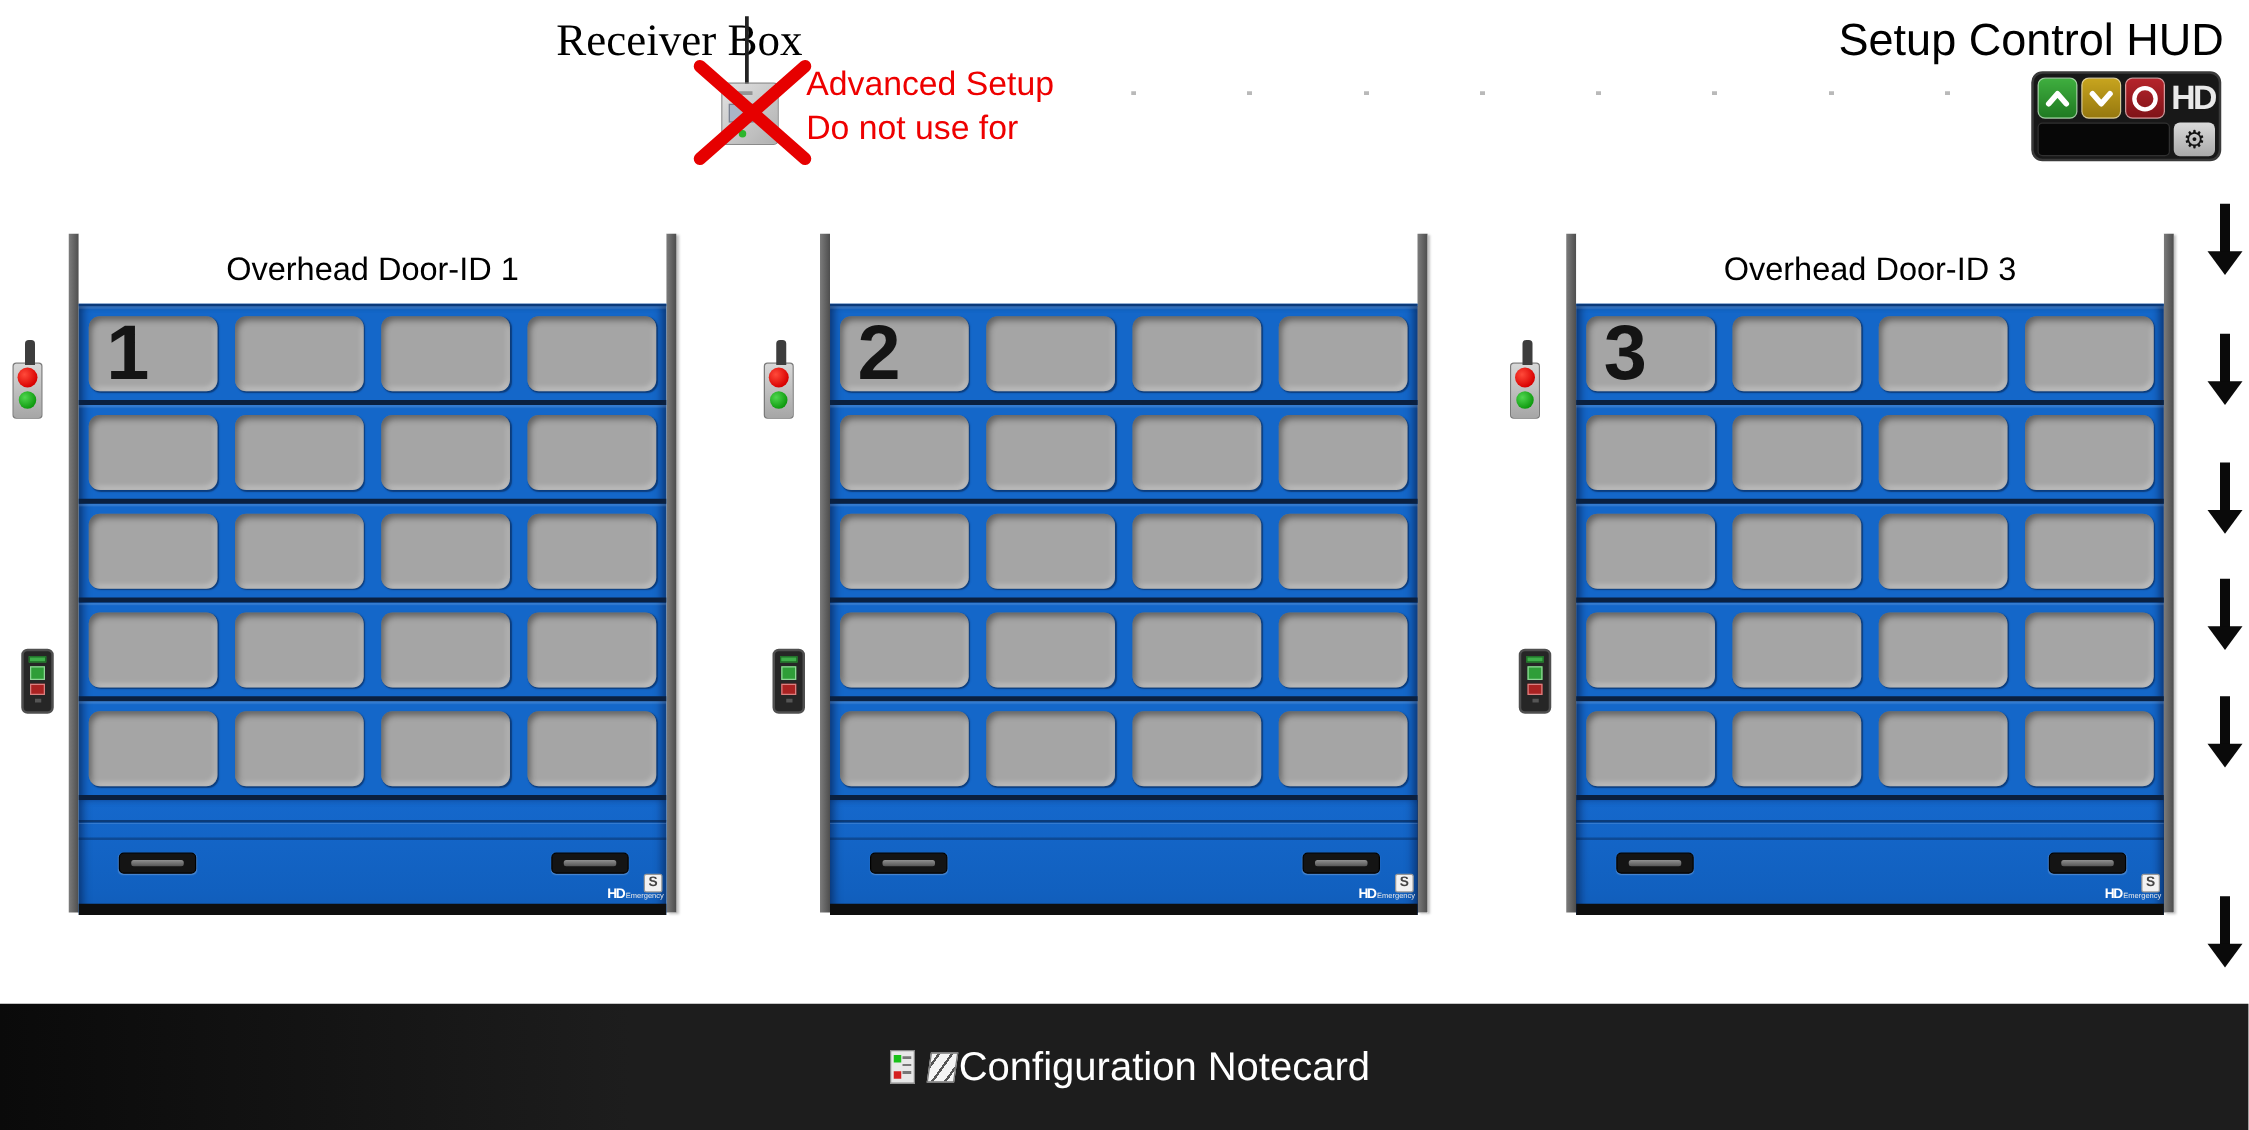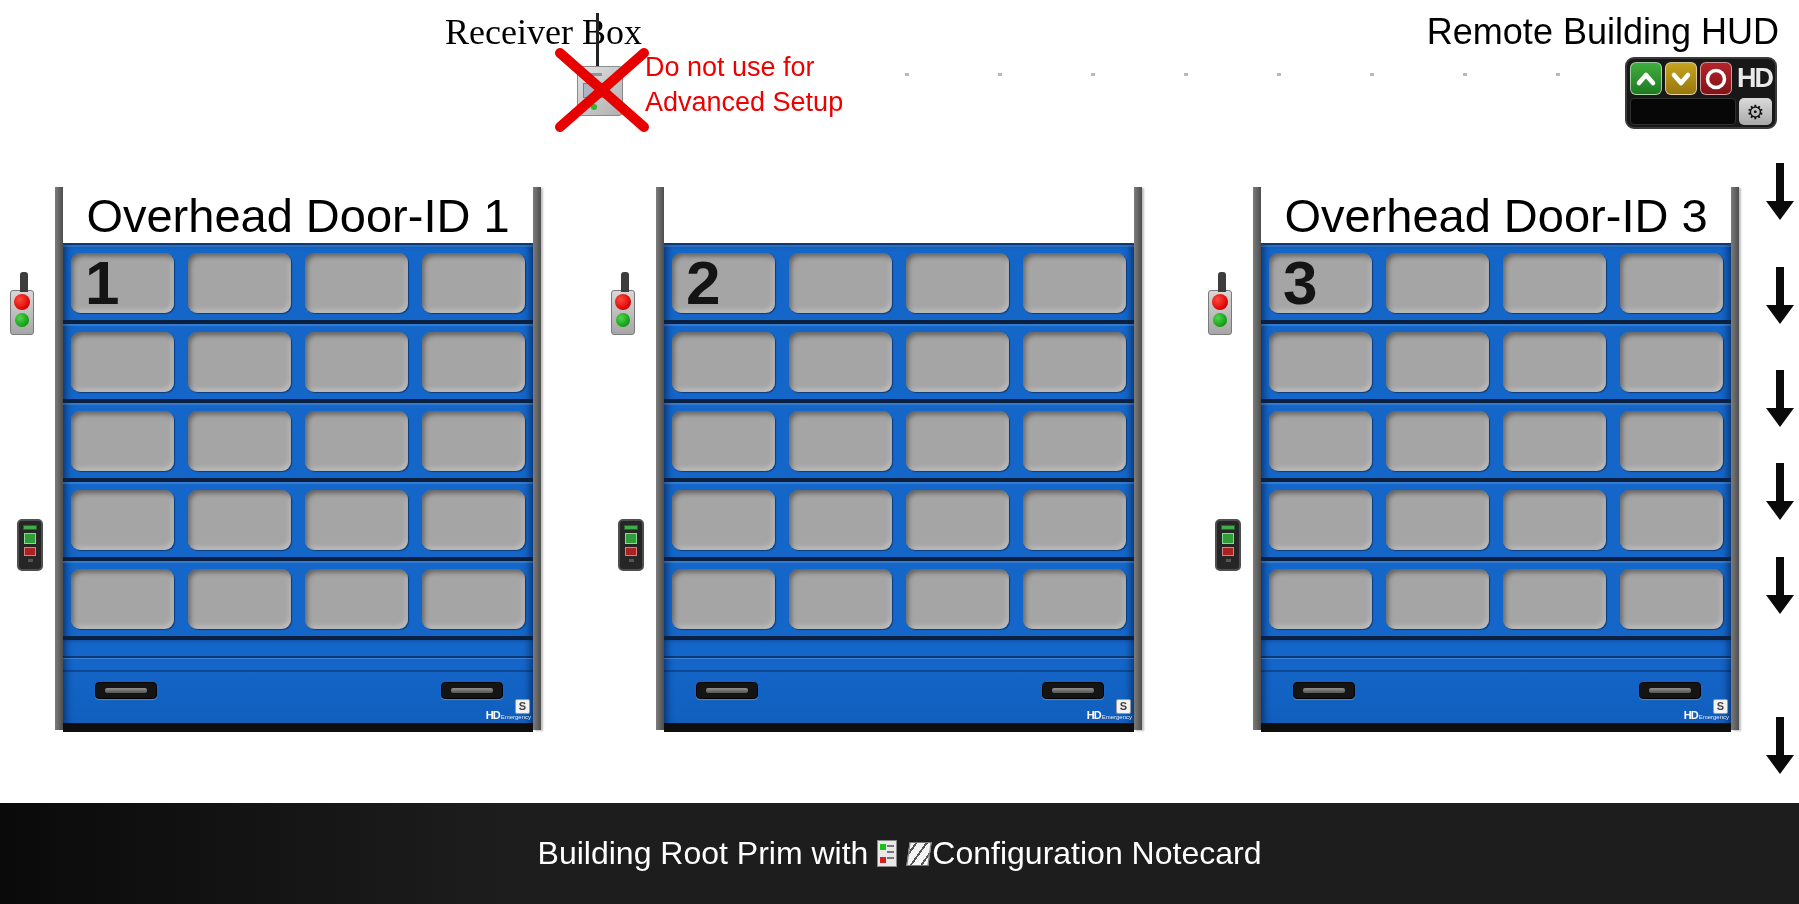--- a/index.html
+++ b/index.html
@@ -34,21 +34,21 @@
   .hud-row2 { display:flex; gap:3px; margin-top:3px; }
   .hud-display { width:106px; height:27px; background:#070707; border:1px solid #303030; border-radius:4px; }
   .hud-gear { width:33px; height:27px; background:linear-gradient(#dadada,#a9a9a9); border-radius:5px;
       display:flex; align-items:center; justify-content:center; font-size:20px; color:#111; }
 
   
   .door { position:absolute; top:187px; width:486px; height:543px; }
   .track { position:absolute; top:0; width:8px; height:543px; background:linear-gradient(to right,#7c7c7c,#4d4d4d); }
   .track.left { left:0; } .track.right { right:0; box-shadow:2px 1px 2px rgba(0,0,0,.25); }
   .door-header { position:absolute; left:8px; top:0; width:470px; height:56px; background:#fff;
-      display:flex; align-items:center; justify-content:center; font-size:47px; color:#000; }
+      display:flex; align-items:center; justify-content:center; font-size:26px; color:#000; }
   .door-body { position:absolute; left:8px; top:56px; width:470px; height:487px; background:#1467c9;
       border-top:2px solid #0b3a7a;
       box-shadow:inset 6px 0 7px -3px rgba(0,10,40,.55), inset -6px 0 7px -3px rgba(0,10,40,.55); }
   .door-rows { position:absolute; left:0; right:0; top:0; height:395px; }
   .door-row { height:79px; display:flex; gap:14px; padding:8px 8px 7px; border-bottom:4px solid #0a2040;
       box-shadow:inset 0 2px 1px rgba(255,255,255,.14); }
   .door-window { flex:1; background:#a5a5a5; border-radius:9px; position:relative;
       box-shadow:inset 2px 3px 5px rgba(0,0,0,.42), inset -2px -3px 4px rgba(255,255,255,.3), 1px 1px 1px rgba(5,25,60,.55); }
   .door-number { position:absolute; left:14px; top:50%; transform:translateY(-50%); font-size:62px;
       font-weight:bold; color:#141414; line-height:1; }
@@ -116,26 +116,26 @@
   <div class="receiver-box">
     <div class="rb-slot"></div>
     <div class="rb-panel"></div>
     <div class="rb-led"></div>
   </div>
   <svg class="red-x" width="100" height="88" viewBox="0 0 100 88">
     <line x1="8" y1="7" x2="92" y2="81" stroke="#e60000" stroke-width="10" stroke-linecap="round"></line>
     <line x1="92" y1="7" x2="8" y2="81" stroke="#e60000" stroke-width="10" stroke-linecap="round"></line>
   </svg>
   <div class="warning">
+    <div>Advanced Setup</div>
     <div>Do not use for</div>
-    <div>Advanced Setup</div>
   </div>
   <div class="dotted-trail"></div>
 
-  <div class="hud-label">Remote Building HUD</div>
+  <div class="hud-label">Setup Control HUD</div>
   <div class="hud">
     <div class="hud-row">
       <div class="hud-btn green">
         <svg width="24" height="24" viewBox="0 0 24 24">
           <polyline points="5,16 12,8 19,16" fill="none" stroke="#fff" stroke-width="4.5" stroke-linecap="round" stroke-linejoin="round"></polyline>
         </svg>
       </div>
       <div class="hud-btn gold">
         <svg width="24" height="24" viewBox="0 0 24 24">
           <polyline points="5,8 12,16 19,8" fill="none" stroke="#fff" stroke-width="4.5" stroke-linecap="round" stroke-linejoin="round"></polyline>
@@ -348,21 +348,20 @@
   <div class="arrow-col">
       <div class="down-arrow" style="top: 163px;"></div>
       <div class="down-arrow" style="top: 267px;"></div>
       <div class="down-arrow" style="top: 370px;"></div>
       <div class="down-arrow" style="top: 463px;"></div>
       <div class="down-arrow" style="top: 557px;"></div>
       <div class="down-arrow" style="top: 717px;"></div>
     </div>
 
   <div class="footer">
-    <span>Building Root Prim with</span>
     <span class="script-icon">
       <i class="si-g"></i>
       <i class="si-r"></i>
     </span>
     <span class="notecard-icon"></span>
     <span>Configuration Notecard</span>
   </div>
 
 </div>
 

